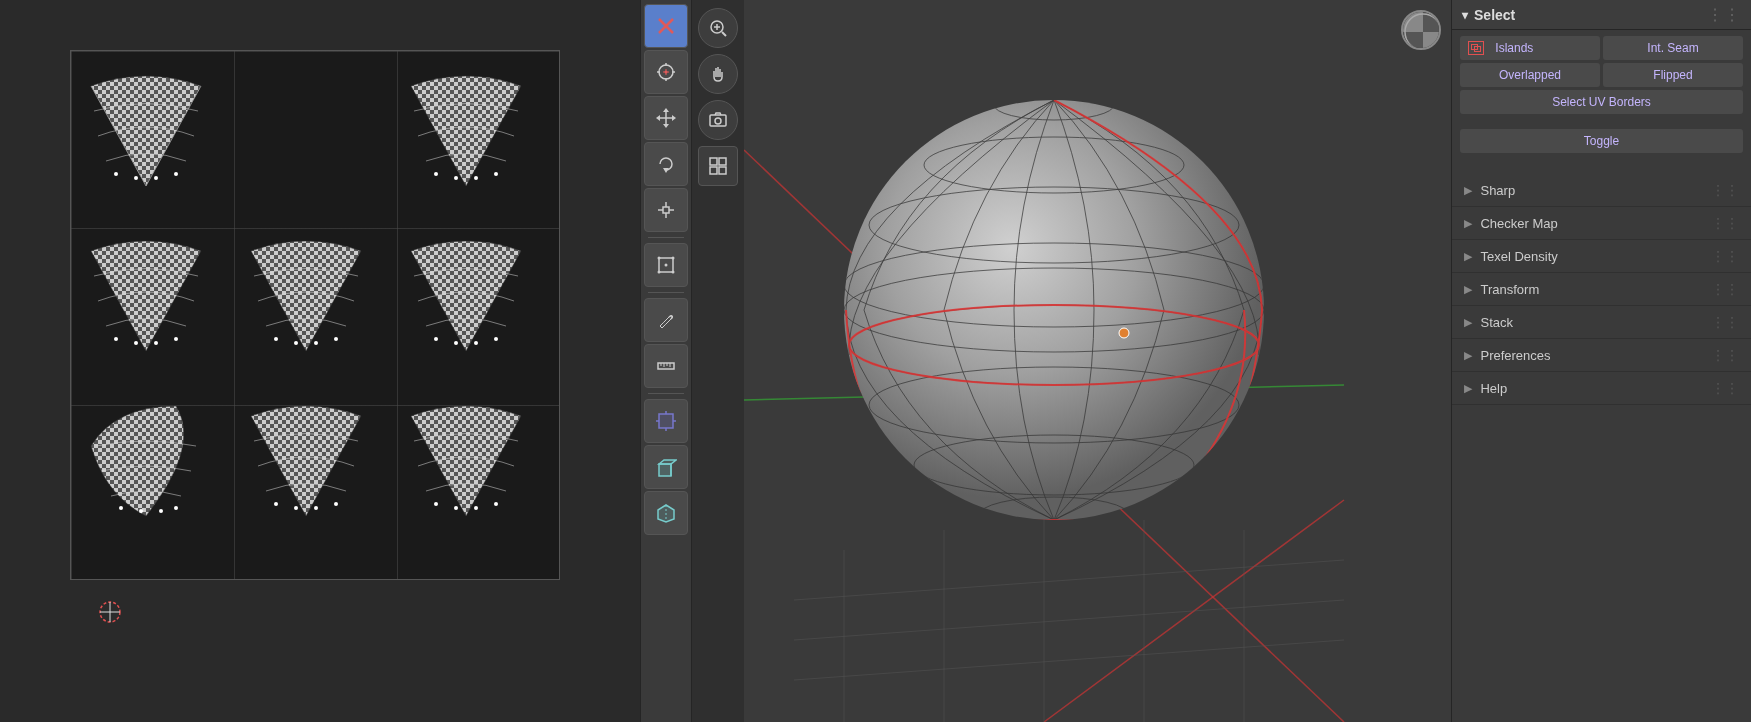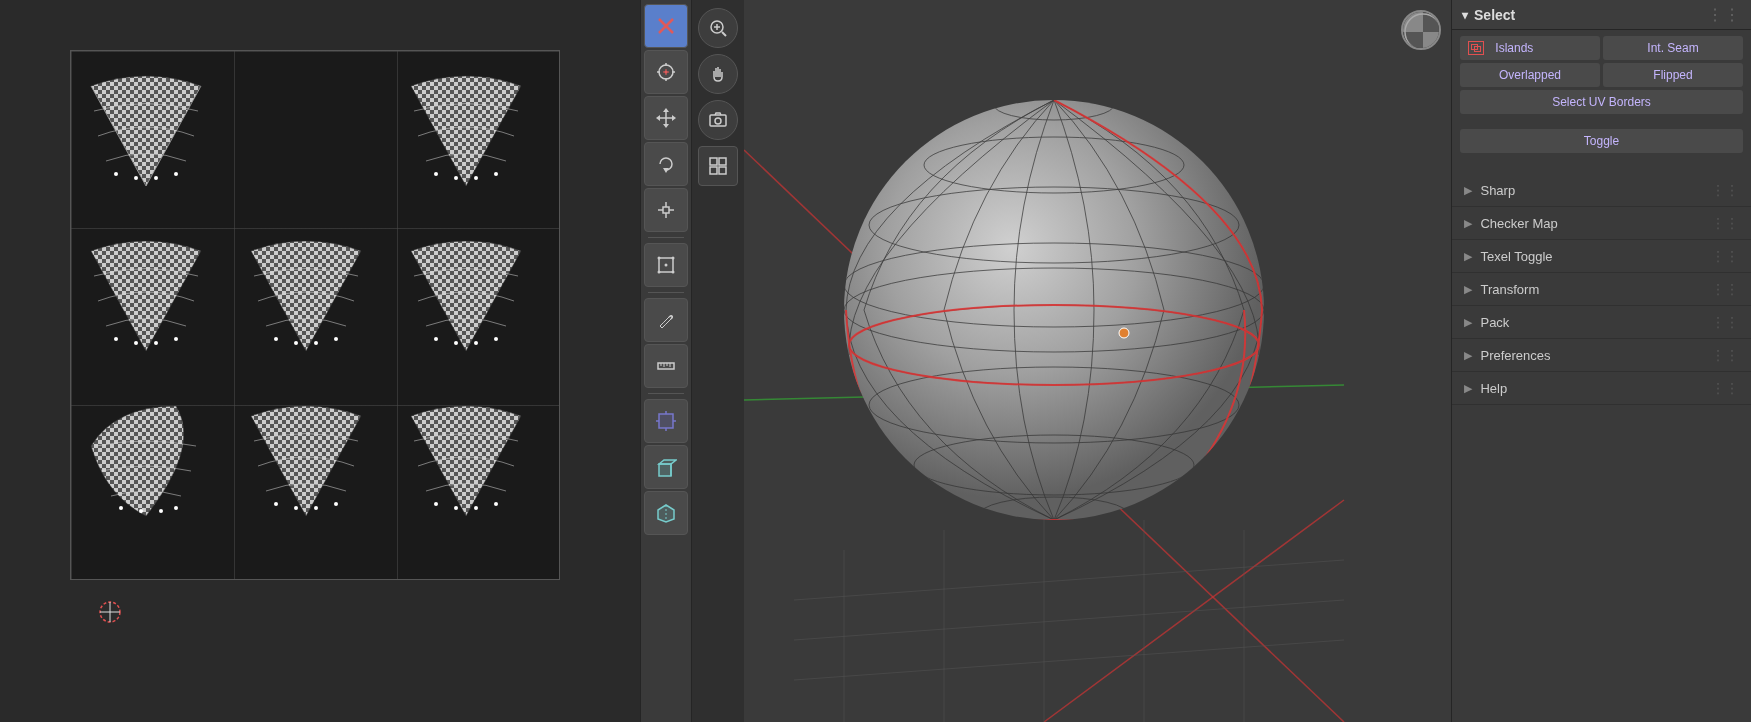--- a/index.html
+++ b/index.html
@@ -715,37 +715,37 @@
     <div class="expand-row-label">
       <span class="expand-chevron">▶</span>
       <span>Checker Map</span>
     </div>
     <span class="expand-dots">⋮⋮</span>
   </div>
 
   <div class="expand-row">
     <div class="expand-row-label">
       <span class="expand-chevron">▶</span>
-      <span>Texel Toggle</span>
+      <span>Texel Density</span>
     </div>
     <span class="expand-dots">⋮⋮</span>
   </div>
 
   <div class="expand-row">
     <div class="expand-row-label">
       <span class="expand-chevron">▶</span>
       <span>Transform</span>
     </div>
     <span class="expand-dots">⋮⋮</span>
   </div>
 
   <div class="expand-row">
     <div class="expand-row-label">
       <span class="expand-chevron">▶</span>
-      <span>Pack</span>
+      <span>Stack</span>
     </div>
     <span class="expand-dots">⋮⋮</span>
   </div>
 
   <div class="expand-row">
     <div class="expand-row-label">
       <span class="expand-chevron">▶</span>
       <span>Preferences</span>
     </div>
     <span class="expand-dots">⋮⋮</span>

